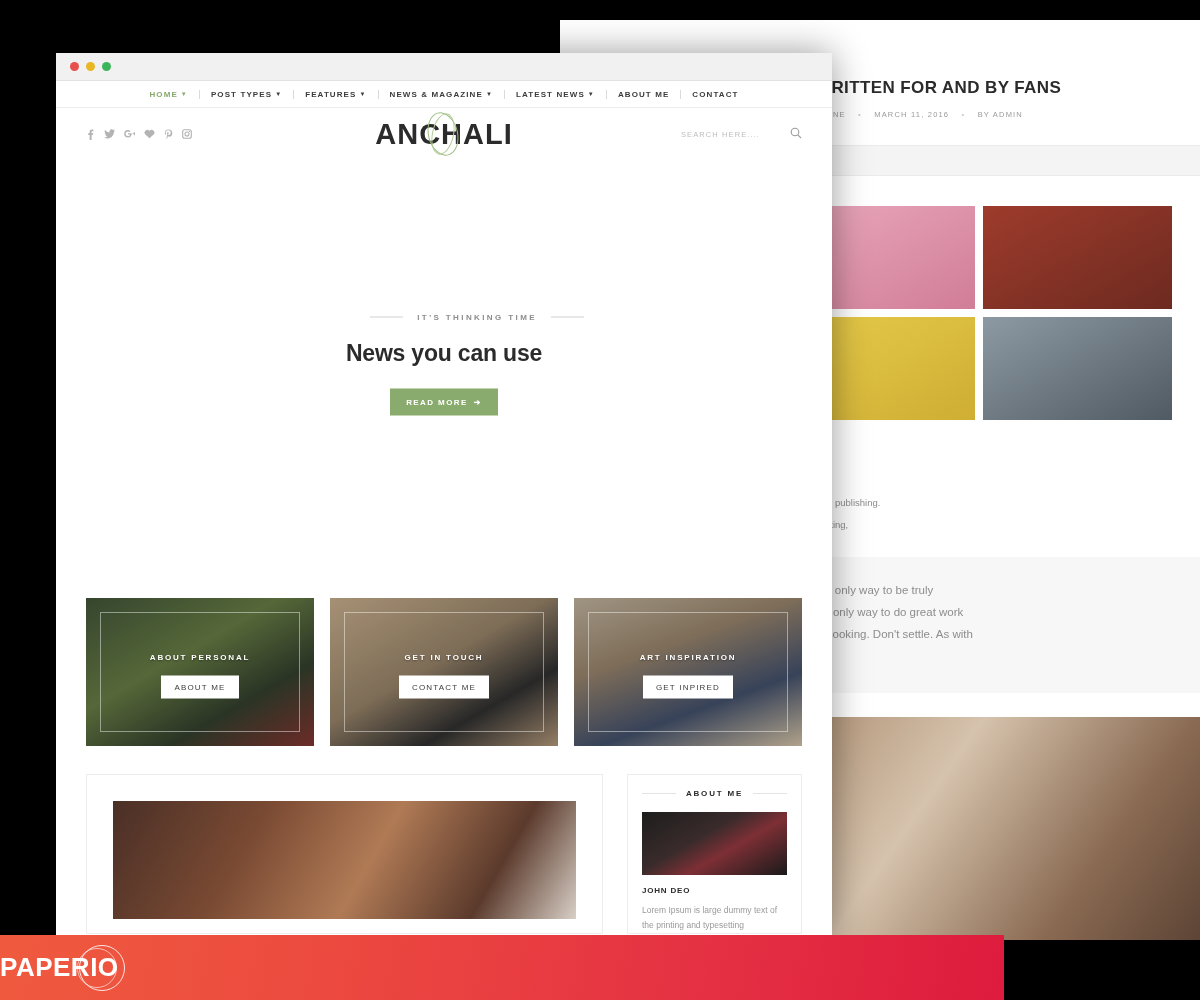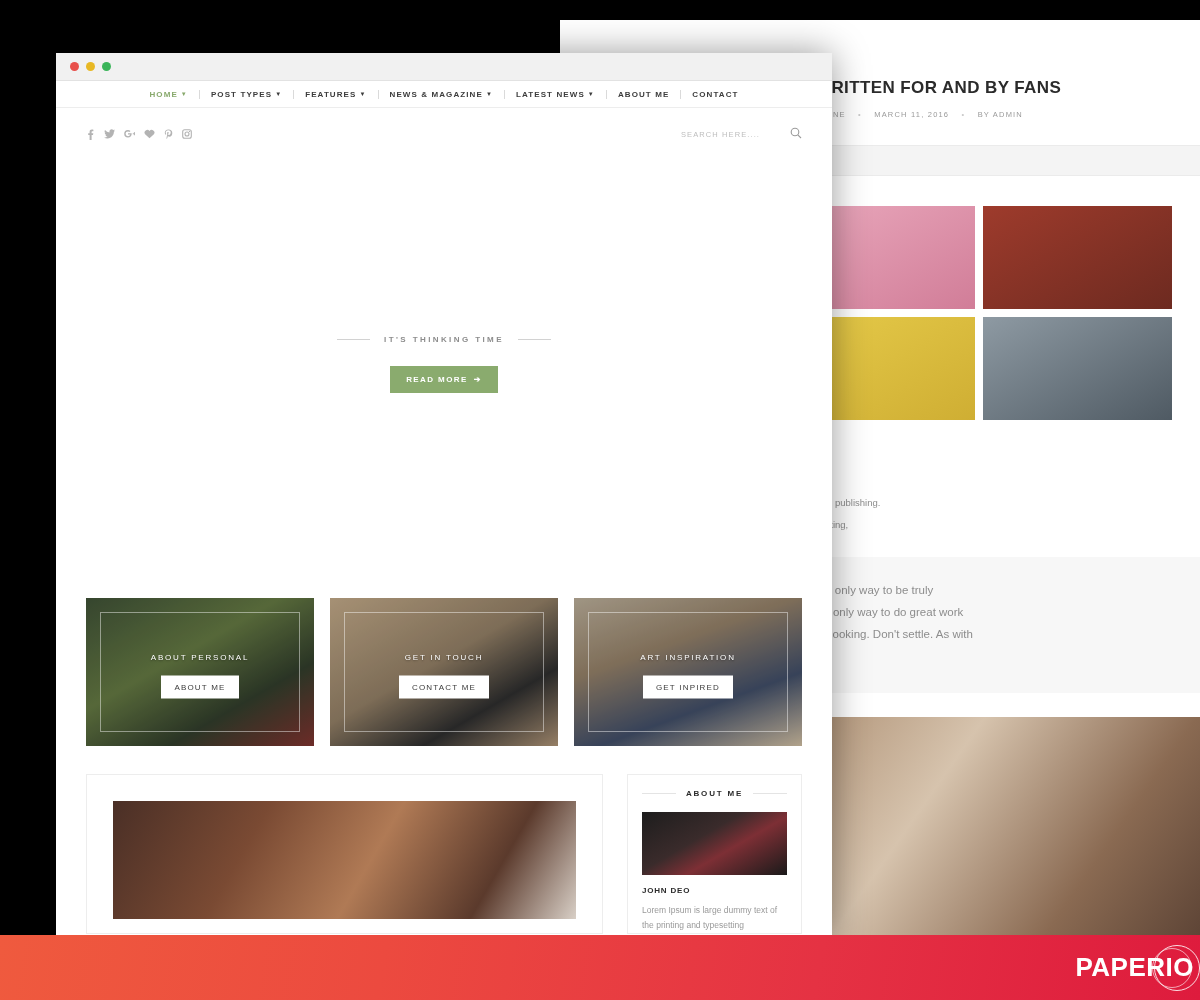--- a/index.html
+++ b/index.html
@@ -120,21 +120,21 @@
   .searchicon { color: #9a9a9a; }
 
   
   .hero {
     margin: 0 30px; height: 412px; position: relative; overflow: hidden;
   }
   .hero-card {
     position: absolute; left: 50%; top: 50%; transform: translate(-50%,-50%);
     width: 320px; padding: 40px 20px 44px; background: #fff; text-align: center;
   }
-  .kicker-wrap { display: flex; align-items: center; justify-content: center; gap: 14px; }
+  .kicker-wrap { display: flex; align-items: center; justify-content: flex-end; gap: 14px; }
   .kicker-line { width: 33px; height: 1px; background: #d2d2d2; }
   .kicker {
     font-size: 8px; letter-spacing: 2.4px; color: #8d8d8d;
     text-transform: uppercase; font-weight: bold;
   }
   .hero-title {
     margin-top: 18px; font-size: 23px; font-weight: bold;
     color: #2b2b2b; letter-spacing: -.2px;
   }
   .btn-green {
@@ -159,21 +159,21 @@
   .promo .shade { position:absolute; inset:0; background: rgba(20,20,20,.12); }
   .promo .frame {
     position: absolute; left: 14px; top: 14px; right: 14px; bottom: 14px;
     border: 1px solid rgba(255,255,255,.45);
   }
   .promo .pcontent {
     position: absolute; left: 0; right: 0; top: 50%; transform: translateY(-50%);
     text-align: center;
   }
   .promo .plabel {
-    font-size: 8px; font-weight: normal; letter-spacing: 1.8px;
+    font-size: 8px; font-weight: bold; letter-spacing: 1.8px;
     color: #fff; text-transform: uppercase; text-shadow: 0 1px 2px rgba(0,0,0,.4);
   }
   .promo .pbtn {
     display: inline-block; margin-top: 12px; background: #fff; color: #3a3a3a;
     font-size: 8px; letter-spacing: 1.2px; text-transform: uppercase;
     padding: 7px 13px; font-weight: normal;
   }
 
   
   .lower {
@@ -190,23 +190,23 @@
   }
   .widget-img { margin-top: 14px; height: 63px; overflow:hidden; position: relative; }
   .widget-name {
     margin-top: 11px; font-size: 8px; font-weight: bold; letter-spacing: .8px;
     color: #2b2b2b; text-transform: uppercase;
   }
   .widget-text { margin-top: 8px; font-size: 8.5px; line-height: 15px; color: #9a9a9a; }
 
   
   .banner {
-    position: absolute; left: 0; bottom: 0; width: 1200px; height: 65px;
+    position: absolute; left: 0; bottom: 0; width: 1004px; height: 65px;
     background: linear-gradient(100deg, #ef5a3e 0%, #ec4a3f 32%, #e53243 68%, #de1b3d 100%);
-    display: flex; align-items: center; justify-content: flex-end; gap: 56px;
+    display: flex; align-items: center; justify-content: flex-start; gap: 56px;
   }
   .banner-logo { position: relative; display: inline-block; padding-right: 6px; }
   .banner-logo-text {
     font-size: 26px; font-weight: bold; letter-spacing: .5px; color: #fff;
   }
   .bl-ring {
     position: absolute; right: 0px; top: 50%;
     width: 46px; height: 46px; transform: translateY(-50%);
     border: 1.6px solid rgba(255,255,255,.85); border-radius: 50%;
   }
@@ -371,40 +371,48 @@
         </a>
         <a>
           <svg width="10" height="10" viewBox="0 0 10 10">
               <rect x=".7" y=".7" width="8.6" height="8.6" rx="2" fill="none" stroke="#b3b3b3" stroke-width="1.1"></rect>
               <circle cx="5" cy="5" r="2" fill="none" stroke="#b3b3b3" stroke-width="1.1"></circle>
               <circle cx="7.6" cy="2.4" r=".7" fill="#b3b3b3"></circle>
             </svg>
         </a>
       </div>
 
+      <div class="logo">
+        <span class="logo-inner">
+          <span class="logo-text">ANCHALI</span>
+          <span class="logo-ring"></span>
+          <span class="logo-ring two"></span>
+        </span>
+      </div>
 
       <div class="searchbox">
         <span class="searchph">SEARCH HERE....</span>
         <span class="searchicon">
           <svg width="12" height="12" viewBox="0 0 12 12">
               <circle cx="5" cy="5" r="3.8" fill="none" stroke="#9a9a9a" stroke-width="1.1"></circle>
               <line x1="7.8" y1="7.8" x2="11" y2="11" stroke="#9a9a9a" stroke-width="1.1"></line>
             </svg>
         </span>
       </div>
     </div>
 
     <div class="hero">
       <span class="ph ph-hero"></span>
       <div class="hero-card">
         <div class="kicker-wrap">
           <span class="kicker-line"></span>
           <span class="kicker">IT'S THINKING TIME</span>
           <span class="kicker-line"></span>
         </div>
+        <div class="hero-title">News you can use</div>
         <a class="btn-green">
           <span>READ MORE</span><span class="arrow">➔</span>
         </a>
       </div>
       <div class="hero-dots">
         <i class="on"></i>
         <i></i>
         <i></i>
       </div>
     </div>

